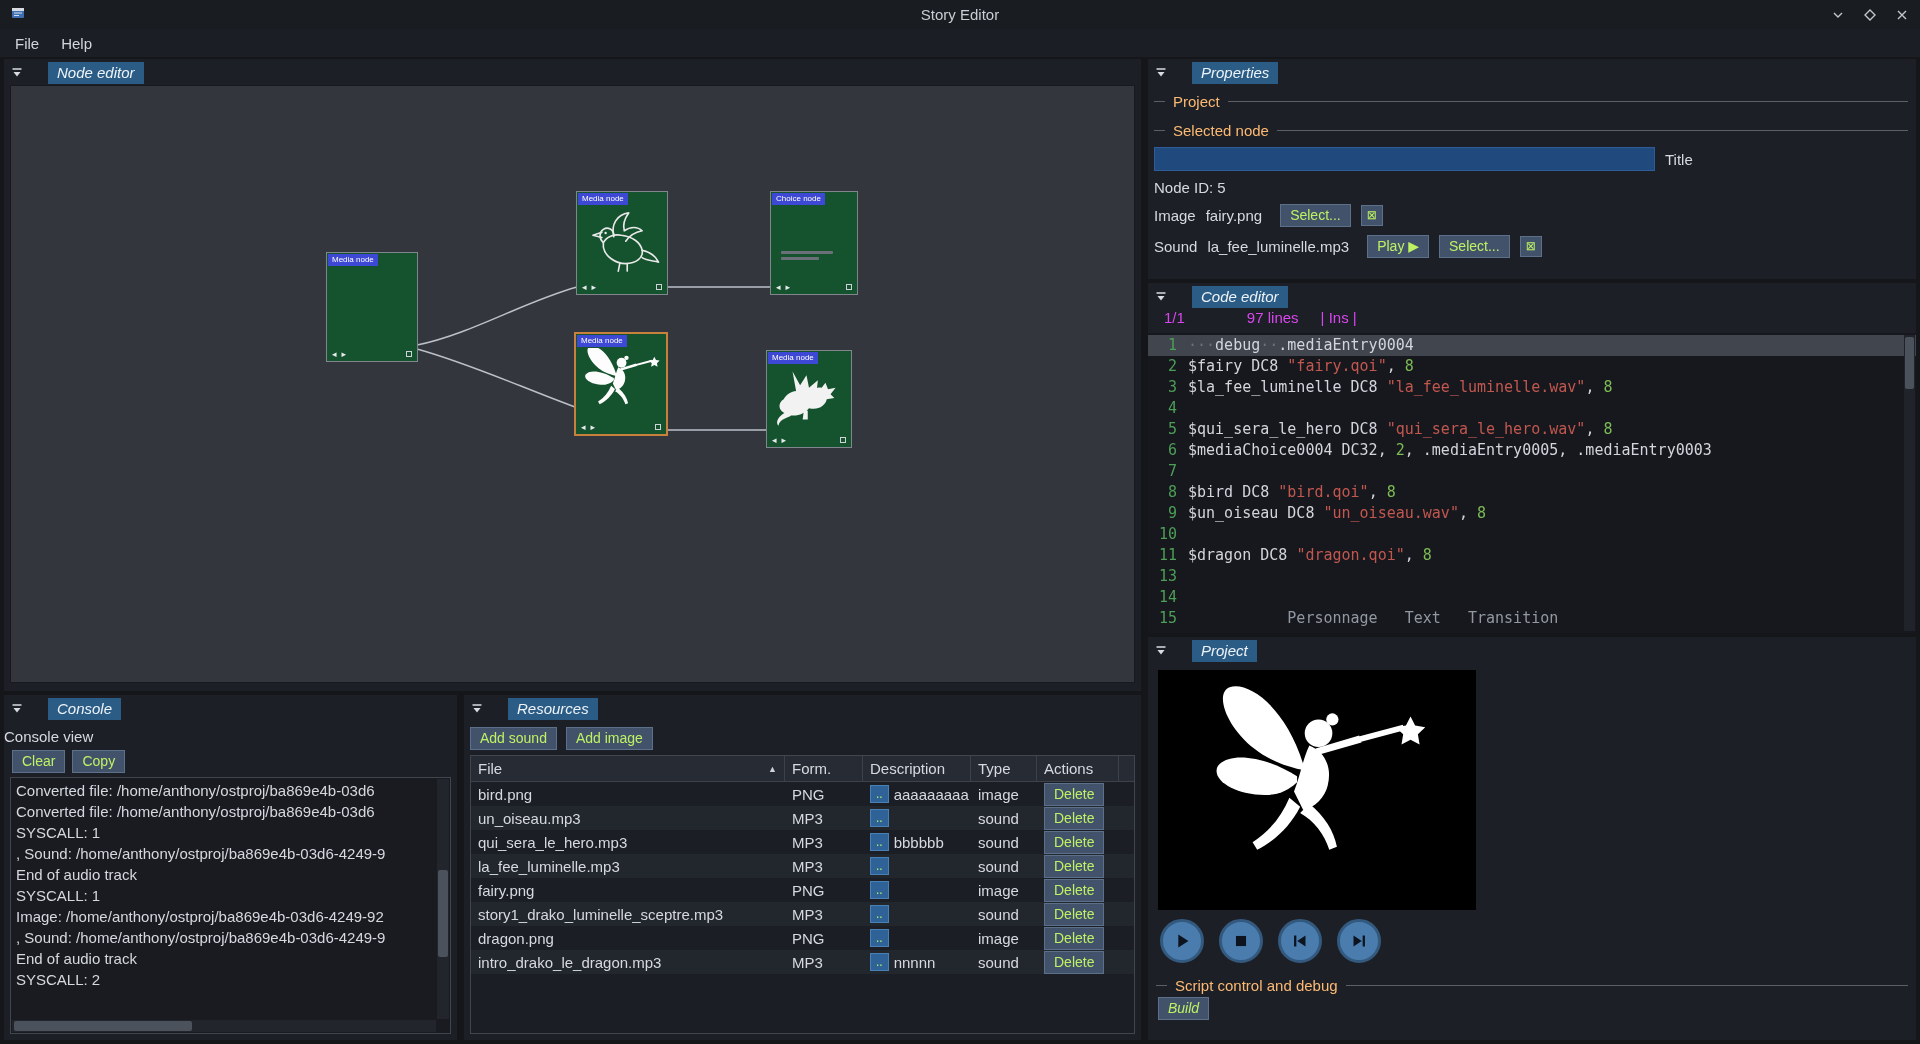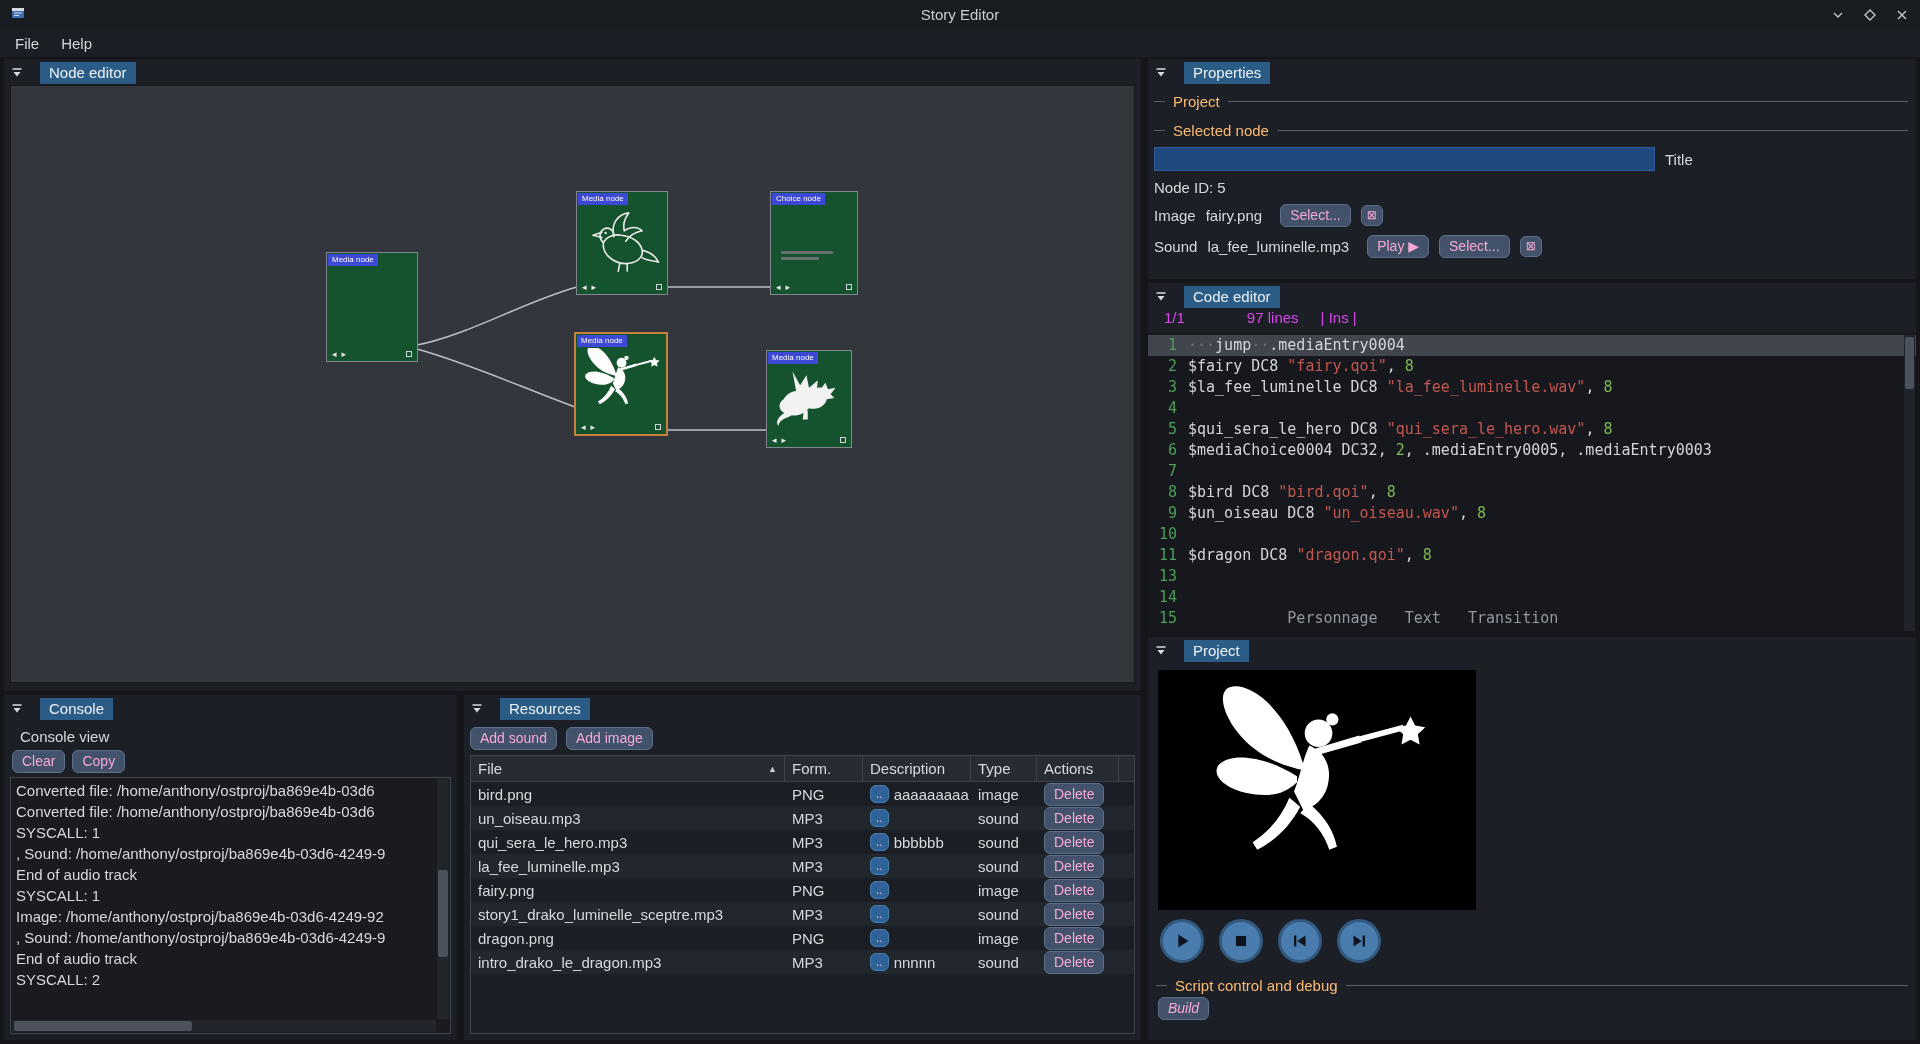--- a/index.html
+++ b/index.html
@@ -12,24 +12,24 @@
               display:flex; align-items:center; padding:0 10px; }
   .titlebar .title { position:absolute; left:0; right:0; text-align:center; color:#c9cdd4; pointer-events:none; }
   .win-controls { margin-left:auto; display:flex; gap:16px; z-index:2; align-items:center; }
   .win-controls svg { display:block; }
   .menubar { position:absolute; left:0; top:29px; right:0; height:28px; background:#1b1e24;
              display:flex; align-items:center; padding:0 4px; }
   .menu-item { padding:3px 11px; color:#d2d6dc; }
 
   
   .panel { position:absolute; background:#1c1f25; }
-  .panel-header { height:26px; display:flex; align-items:center; gap:17px; padding:2px 4px 0 7px; }
+  .panel-header { height:26px; display:flex; align-items:center; gap:25px; padding:2px 4px 0 7px;font-style:italic; }
   .tab { background:#2b5c85; color:#eef3f8; padding:2px 9px 3px; }
   .btn { display:inline-flex; align-items:center; justify-content:center; background:#41526a;
-         border:1px solid #5d7089; color:#f9a8d4; font-size:14px; padding:2px 9px; border-radius:6px;
+         border:1px solid #5d7089; color:#bef264; font-size:14px; padding:2px 9px; border-radius:0;
          font-family:inherit; line-height:17px; }
   .btn.mini { padding:0 5px; background:#2f6296; border-color:#4980b5; font-size:12px; height:18px; }
   .btn.sq { padding:1px 5px; font-size:12px; }
   .divider { display:flex; align-items:center; gap:8px; color:#fdba74; }
   .divider::before { content:""; width:11px; height:1px; background:#5a5f68; }
   .divider::after  { content:""; flex:1; height:1px; background:#5a5f68; }
 
   
   #panel-node-editor { left:4px; top:59px; width:1137px; height:632px; }
   .node-canvas { position:absolute; left:6px; top:26px; right:6px; bottom:8px;
@@ -40,21 +40,21 @@
   .node-tag { position:absolute; top:1px; left:1px; background:#3d49d4; color:#fff;
               font-size:8px; line-height:10px; padding:1px 4px; white-space:nowrap; }
   .node-body { position:absolute; inset:14px 4px 16px 4px; display:flex; align-items:center; justify-content:center; overflow:hidden; }
   .node-ctrl { position:absolute; left:5px; right:5px; bottom:2px; display:flex; align-items:center; gap:5px;
                color:#e8eaee; font-size:9px; line-height:10px; }
   .node-ctrl .sock { width:6px; height:6px; border:1px solid #cfd3d9; margin-left:auto; }
   .fakeline { height:3px; background:#6a6f78; border-radius:1px; margin:3px 6px; }
 
   
   #panel-console { left:4px; top:695px; width:453px; height:345px; }
-  .console-label { margin:7px 0 0 16px; }
+  .console-label { margin:7px 0 0 0; }
   .console-btns { display:flex; gap:7px; margin:5px 0 0 8px; }
   .console-box { position:absolute; left:6px; right:6px; top:82px; bottom:6px; border:1px solid #40454e;
                  background:#191b20; overflow:hidden; padding:2px 14px 0 5px; }
   .cline { white-space:nowrap; line-height:21px; color:#d5d8de; }
   .vscroll { position:absolute; top:1px; right:1px; bottom:14px; width:12px; background:#22252b; }
   .vscroll .thumb { position:absolute; left:1px; right:1px; background:#4c525c; border-radius:2px; }
   .hscroll { position:absolute; left:1px; right:14px; bottom:1px; height:12px; background:#22252b; }
   .hscroll .thumb { position:absolute; top:1px; bottom:1px; background:#4c525c; border-radius:2px; }
 
   
@@ -468,21 +468,21 @@
           </svg></span>
       <span class="tab">Code editor</span>
     </div>
     <div class="code-status">
       <span class="cpos">1/1</span>
       <span class="clines">97 lines</span>
       <span class="cmode">| Ins |</span>
     </div>
     <div class="code-area">
       <div>
-          <div class="codeline current"><span class="gut">1</span><span class="ctext"><span class="tk-ws">···</span><span class="tk-pln">jump</span><span class="tk-ws">··</span><span class="tk-pln">.mediaEntry0004</span></span></div>
+          <div class="codeline current"><span class="gut">1</span><span class="ctext"><span class="tk-ws">···</span><span class="tk-pln">debug</span><span class="tk-ws">··</span><span class="tk-pln">.mediaEntry0004</span></span></div>
           <div class="codeline"><span class="gut">2</span><span class="ctext"><span class="tk-pln">$fairy DC8 </span><span class="tk-str">"fairy.qoi"</span><span class="tk-pln">, </span><span class="tk-num">8</span></span></div>
           <div class="codeline"><span class="gut">3</span><span class="ctext"><span class="tk-pln">$la_fee_luminelle DC8 </span><span class="tk-str">"la_fee_luminelle.wav"</span><span class="tk-pln">, </span><span class="tk-num">8</span></span></div>
           <div class="codeline"><span class="gut">4</span><span class="ctext"></span></div>
           <div class="codeline"><span class="gut">5</span><span class="ctext"><span class="tk-pln">$qui_sera_le_hero DC8 </span><span class="tk-str">"qui_sera_le_hero.wav"</span><span class="tk-pln">, </span><span class="tk-num">8</span></span></div>
           <div class="codeline"><span class="gut">6</span><span class="ctext"><span class="tk-pln">$mediaChoice0004 DC32, </span><span class="tk-num">2</span><span class="tk-pln">, .mediaEntry0005, .mediaEntry0003</span></span></div>
           <div class="codeline"><span class="gut">7</span><span class="ctext"></span></div>
           <div class="codeline"><span class="gut">8</span><span class="ctext"><span class="tk-pln">$bird DC8 </span><span class="tk-str">"bird.qoi"</span><span class="tk-pln">, </span><span class="tk-num">8</span></span></div>
           <div class="codeline"><span class="gut">9</span><span class="ctext"><span class="tk-pln">$un_oiseau DC8 </span><span class="tk-str">"un_oiseau.wav"</span><span class="tk-pln">, </span><span class="tk-num">8</span></span></div>
           <div class="codeline"><span class="gut">10</span><span class="ctext"></span></div>
           <div class="codeline"><span class="gut">11</span><span class="ctext"><span class="tk-pln">$dragon DC8 </span><span class="tk-str">"dragon.qoi"</span><span class="tk-pln">, </span><span class="tk-num">8</span></span></div>

